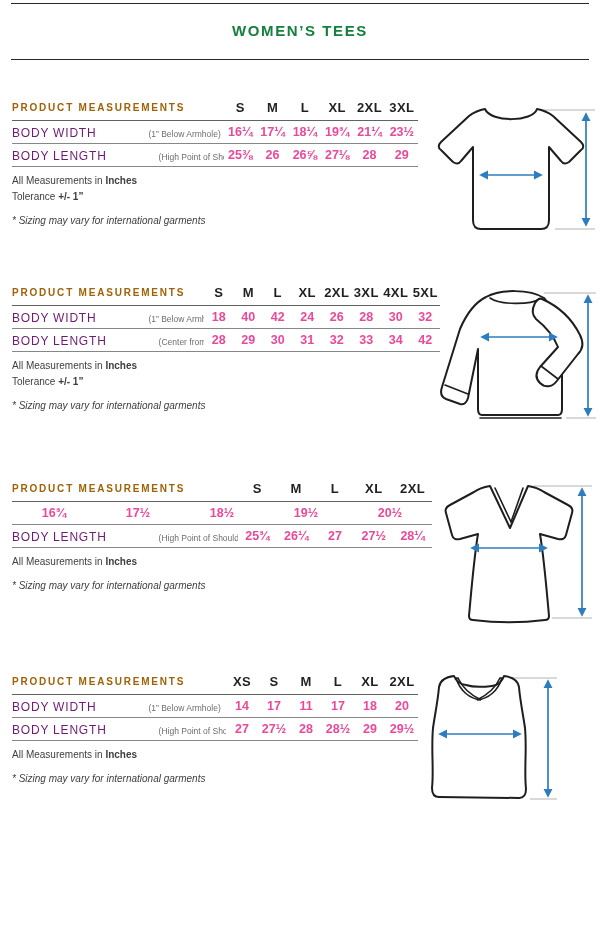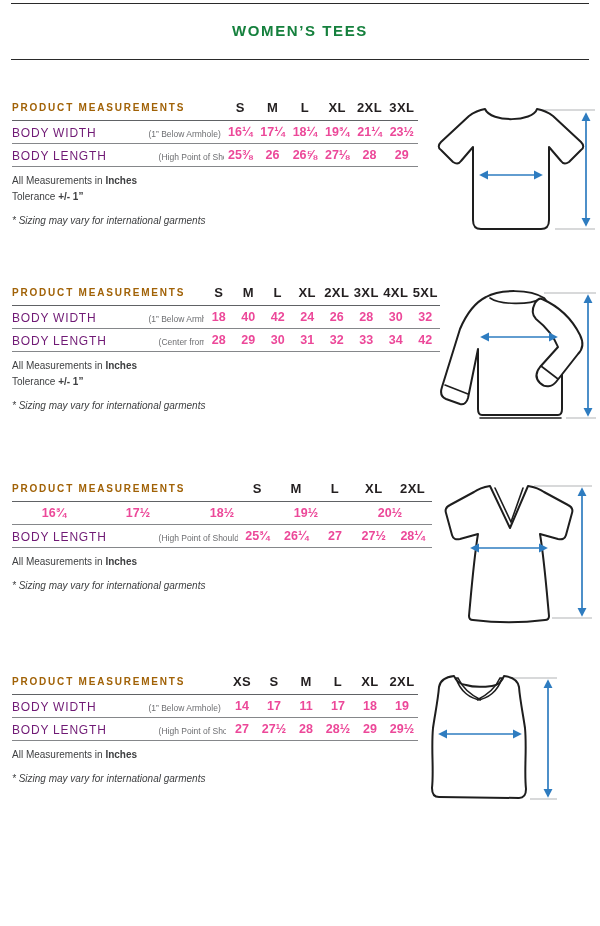--- a/index.html
+++ b/index.html
@@ -244,21 +244,21 @@
             <div class="pm-size">XL</div>
             <div class="pm-size">2XL</div>
           </div>
           <div class="pm-row">
             <div class="pm-label"><span class="rlabel">BODY WIDTH</span><span class="rnote">(1” Below Armhole)</span></div>
             <div class="pm-size pm-val">14</div>
             <div class="pm-size pm-val">17</div>
             <div class="pm-size pm-val">11</div>
             <div class="pm-size pm-val">17</div>
             <div class="pm-size pm-val">18</div>
-            <div class="pm-size pm-val">19</div>
+            <div class="pm-size pm-val">20</div>
           </div>
           <div class="pm-row">
             <div class="pm-label"><span class="rlabel">BODY LENGTH</span><span class="rnote">(High Point of Shoulder to Edge)</span></div>
             <div class="pm-size pm-val">27</div>
             <div class="pm-size pm-val">27½</div>
             <div class="pm-size pm-val">28</div>
             <div class="pm-size pm-val">28½</div>
             <div class="pm-size pm-val">29</div>
             <div class="pm-size pm-val">29½</div>
           </div>

